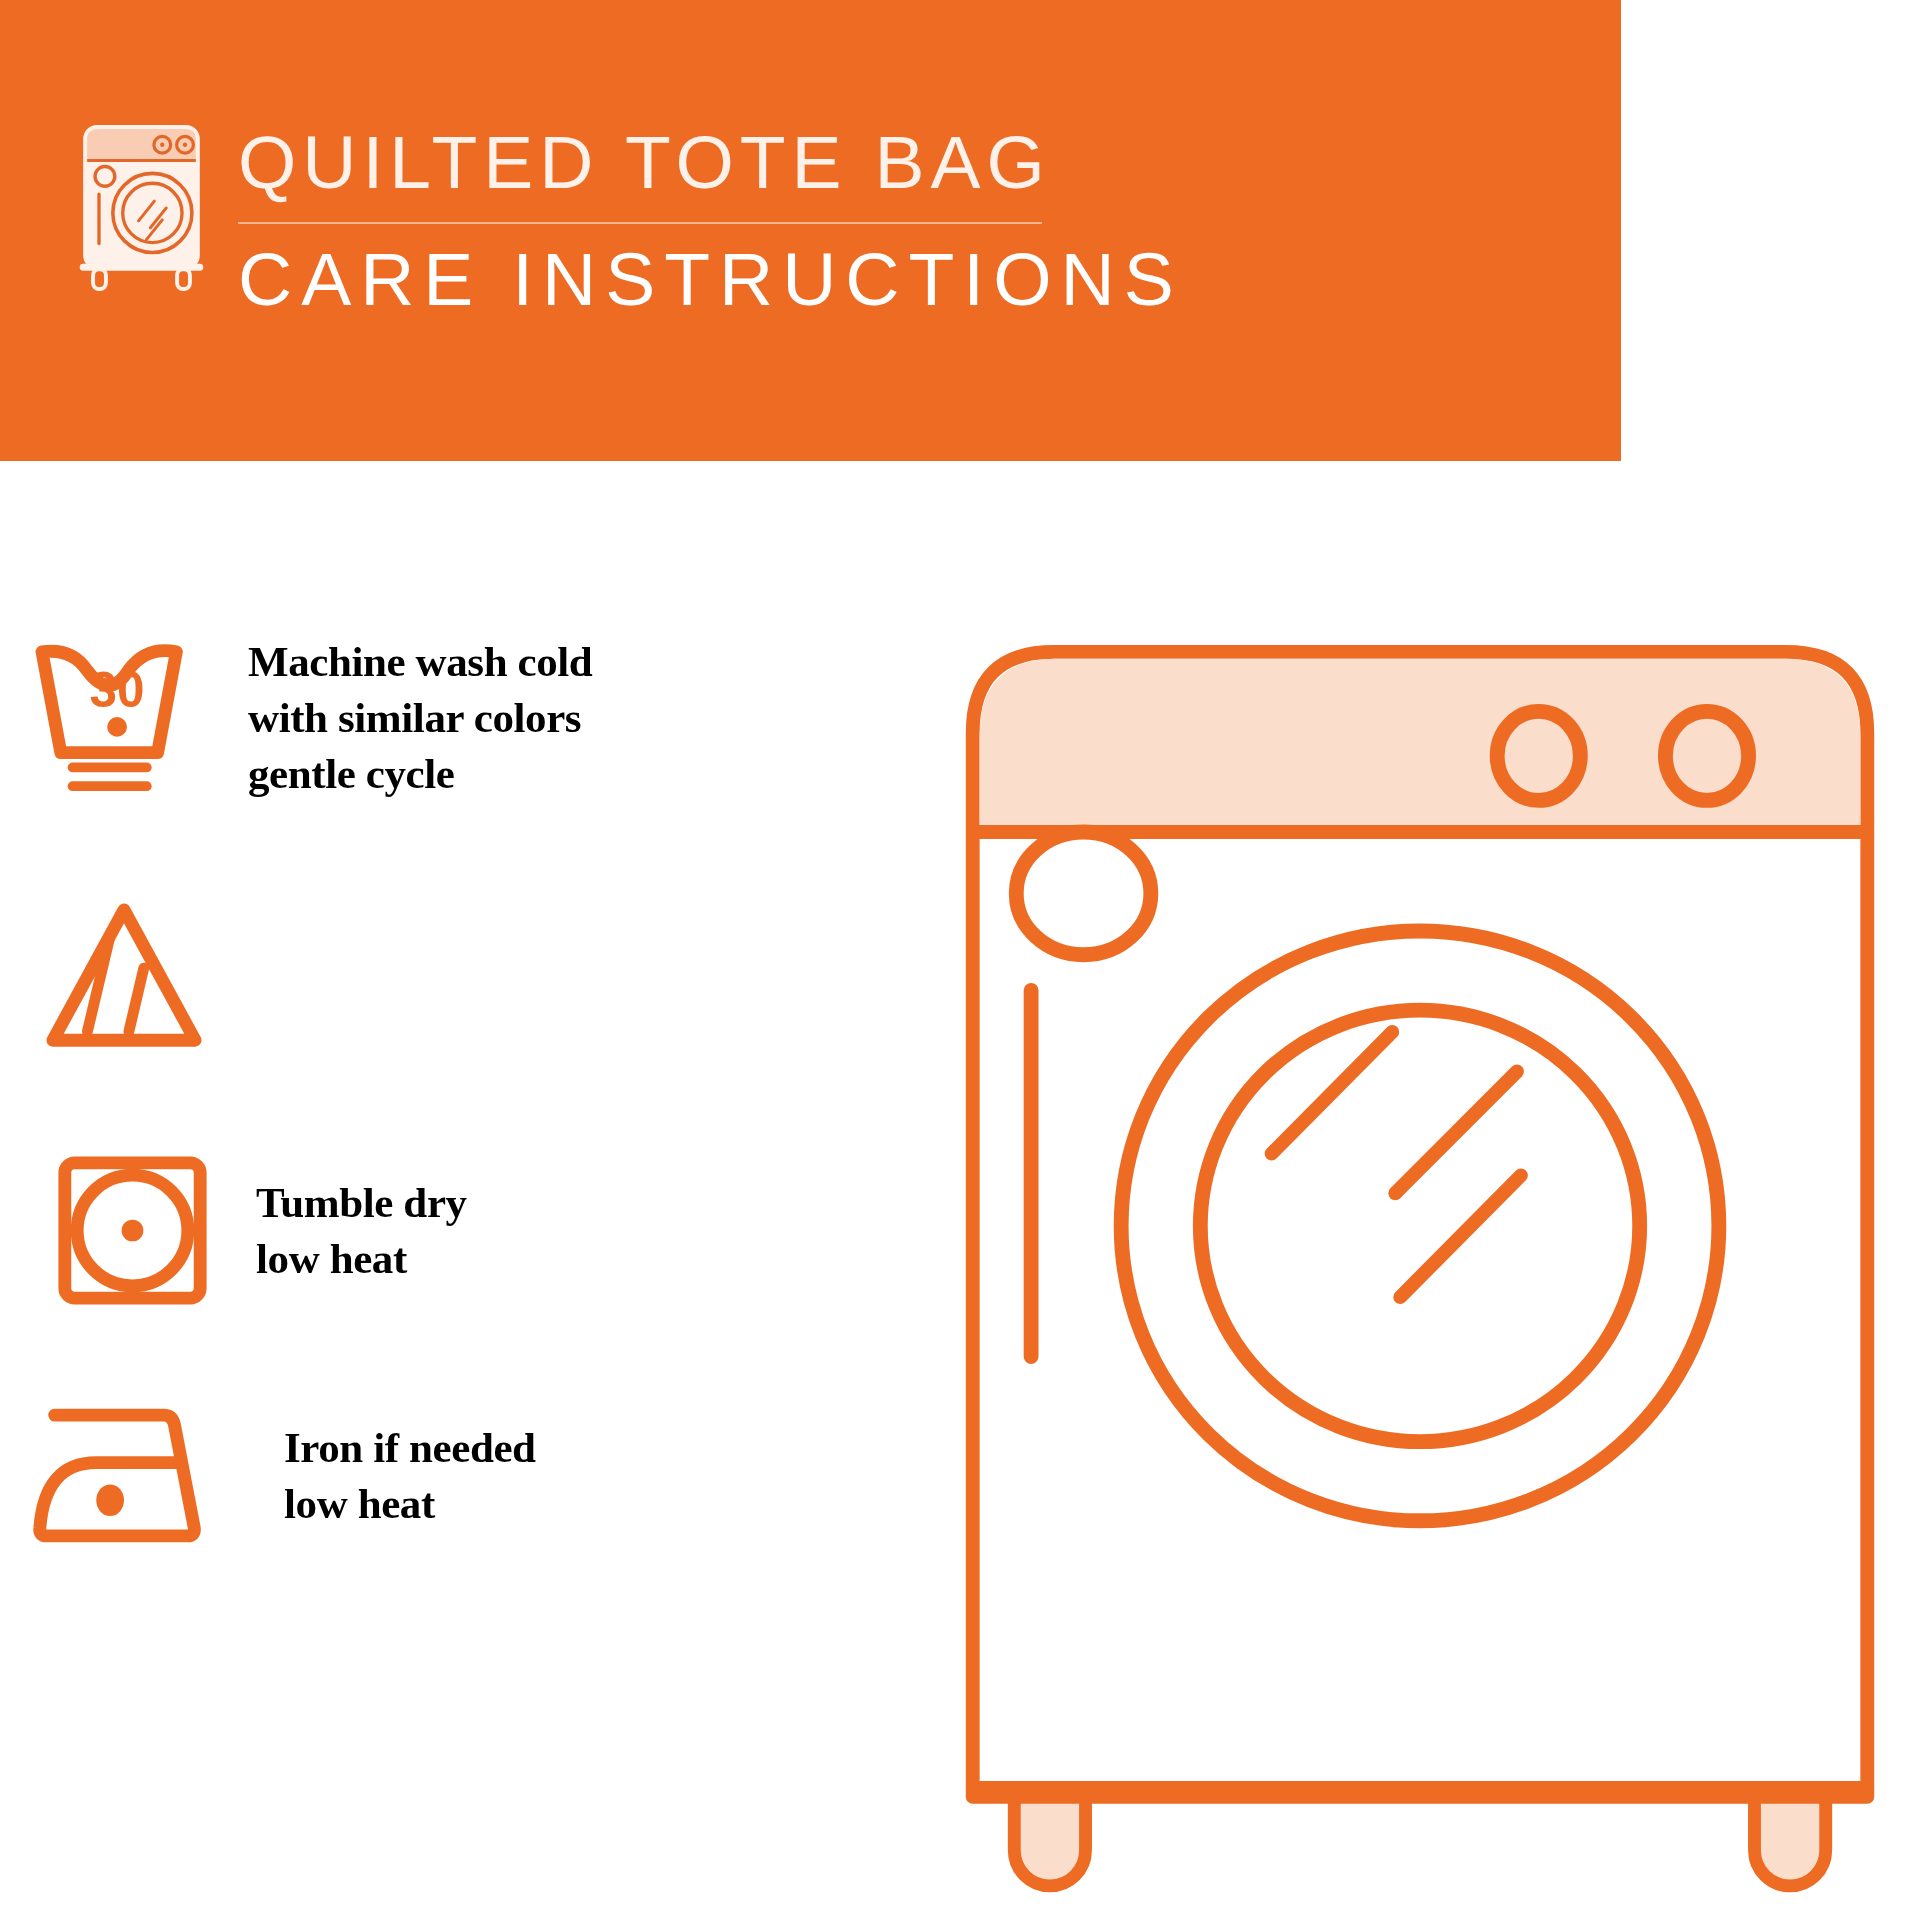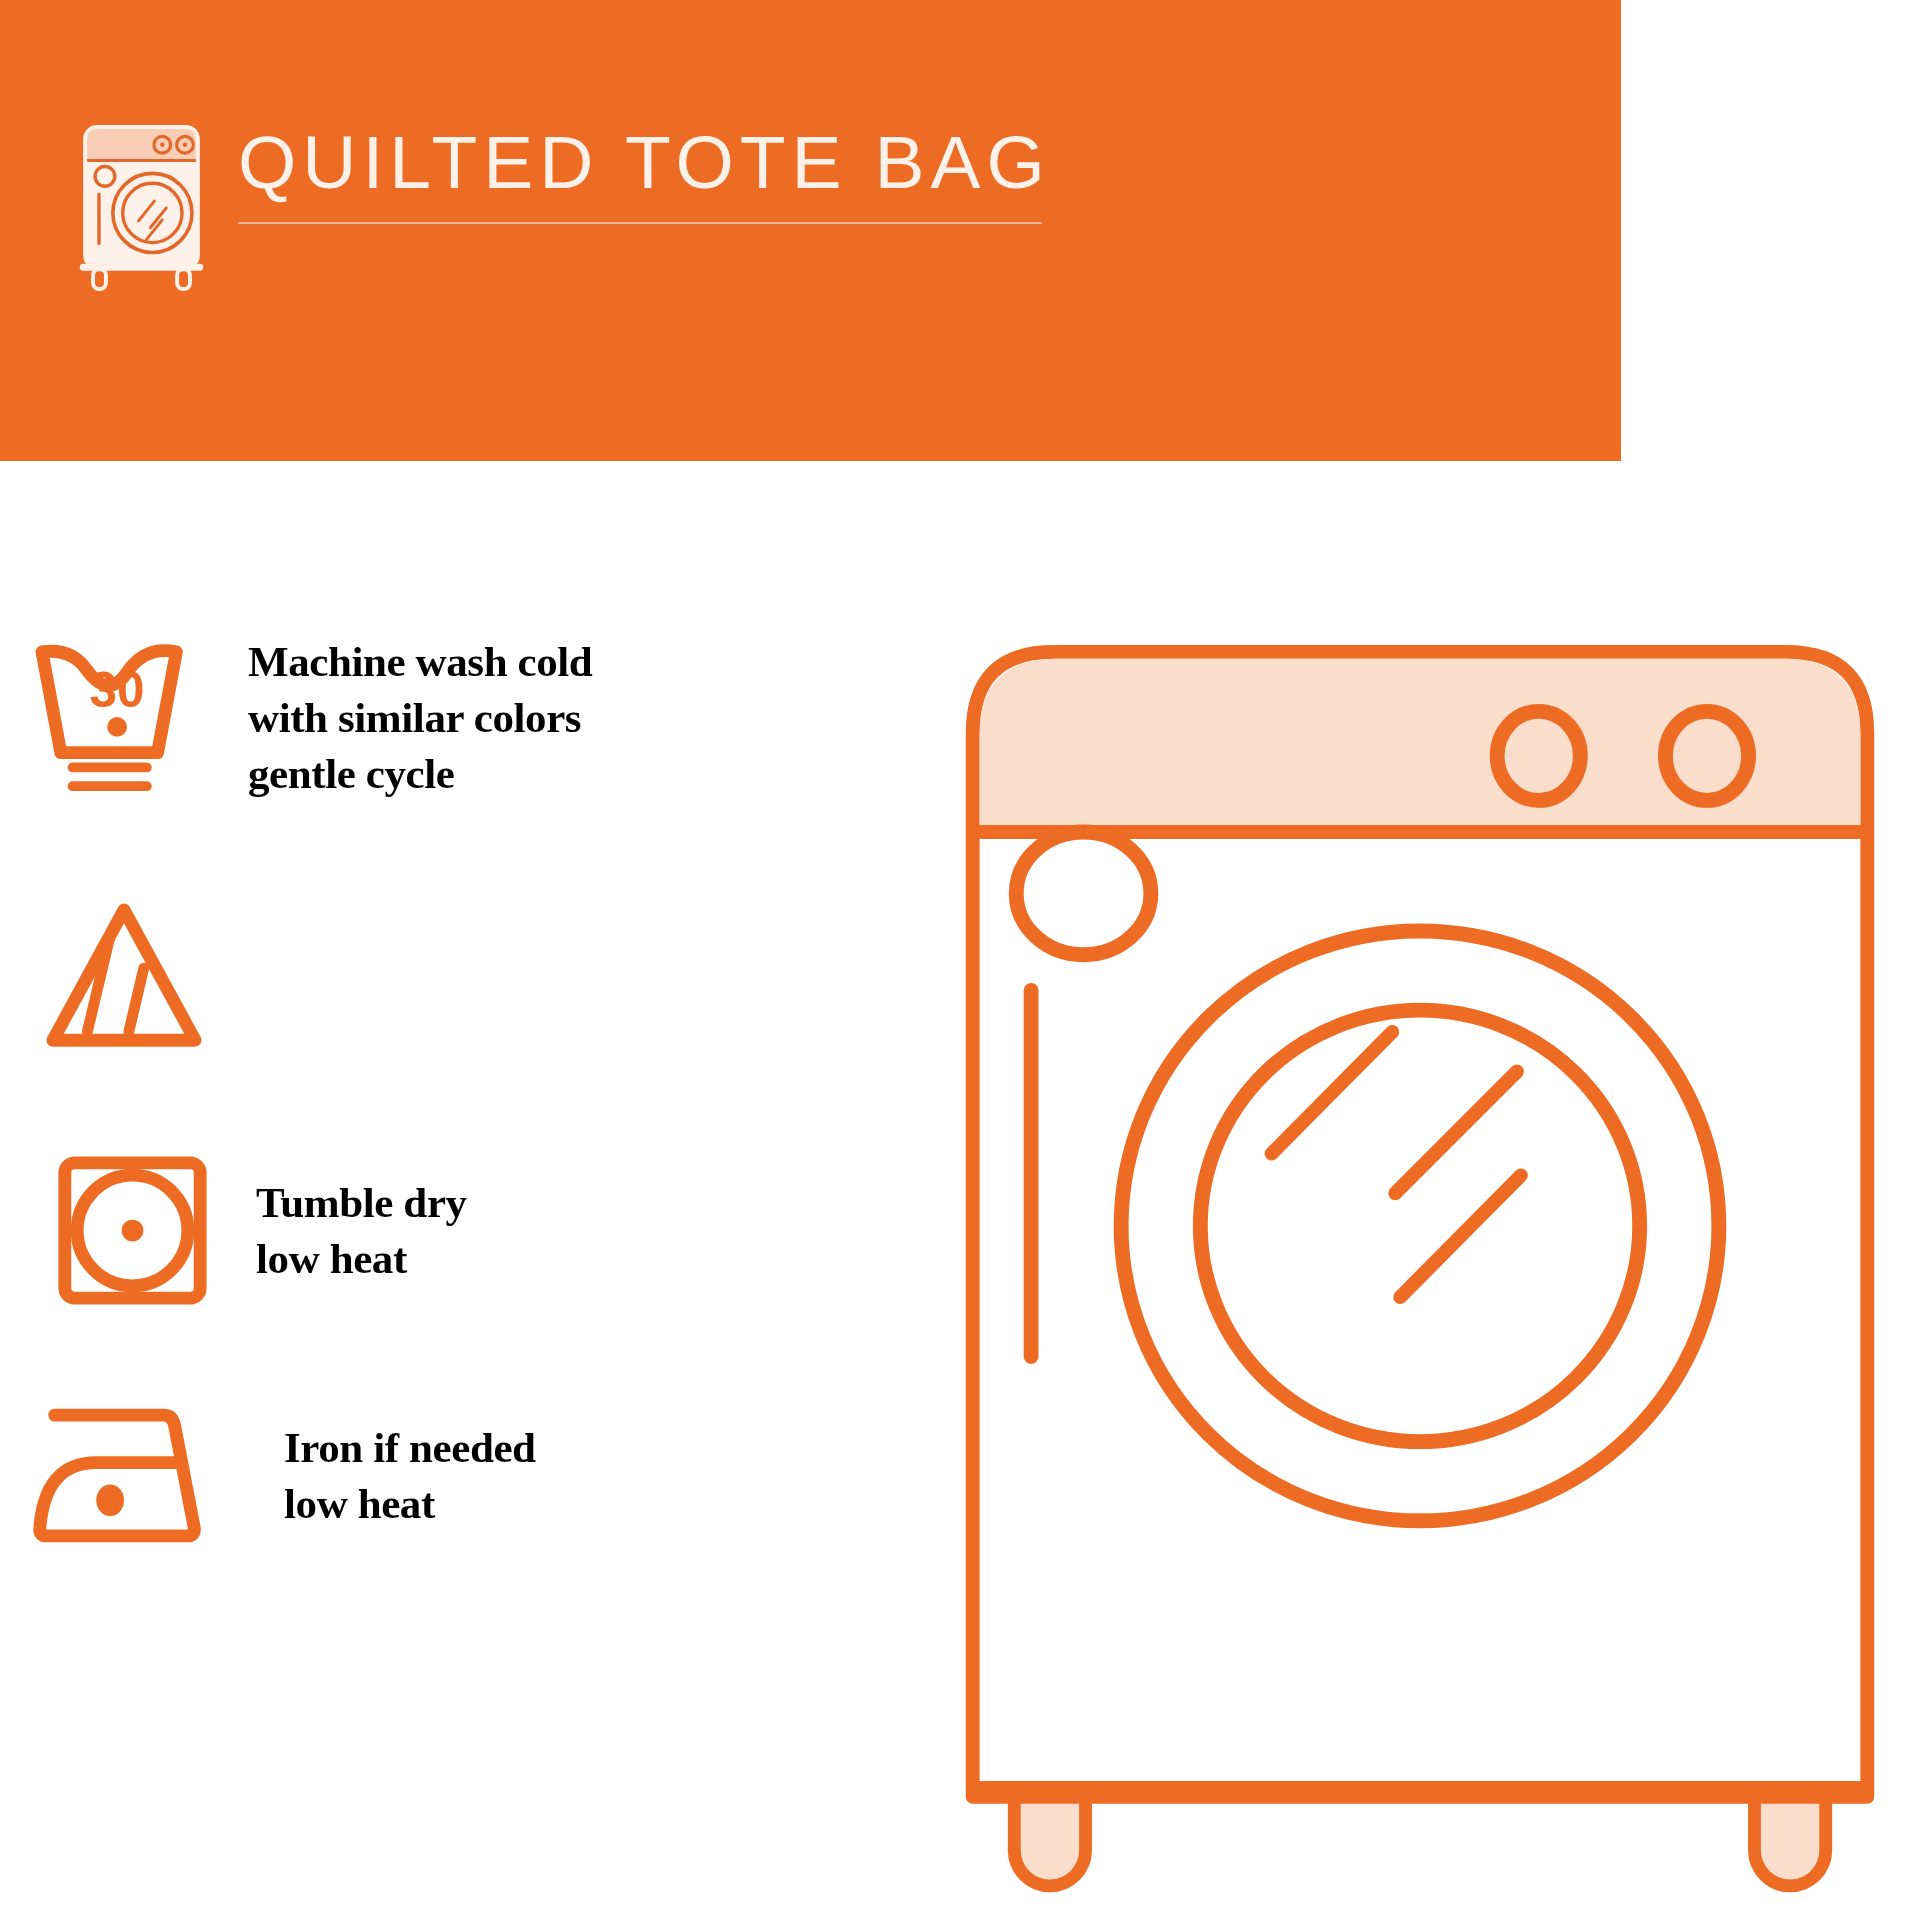--- a/index.html
+++ b/index.html
@@ -120,20 +120,21 @@
         <line x1="16" y1="150" x2="134" y2="150" stroke="#fdf1ea" stroke-width="7" stroke-linecap="round"></line>
 
         <rect x="26" y="152" width="13" height="20" rx="6" fill="none" stroke="#fdf1ea" stroke-width="4"></rect>
         <rect x="111" y="152" width="13" height="20" rx="6" fill="none" stroke="#fdf1ea" stroke-width="4"></rect>
       </svg>
     </div>
 
     <div class="titles">
       <div class="title-main">QUILTED TOTE BAG</div>
       <div class="title-rule"></div>
+      <div class="title-sub">CARE INSTRUCTIONS</div>
     </div>
 
   </div>
 </div>
 
 <div class="care-list">
 
   <div class="care-row" id="row-wash">
     <div class="sym">
       <svg width="193" height="163" viewBox="0 0 195 165" xmlns="http://www.w3.org/2000/svg">

